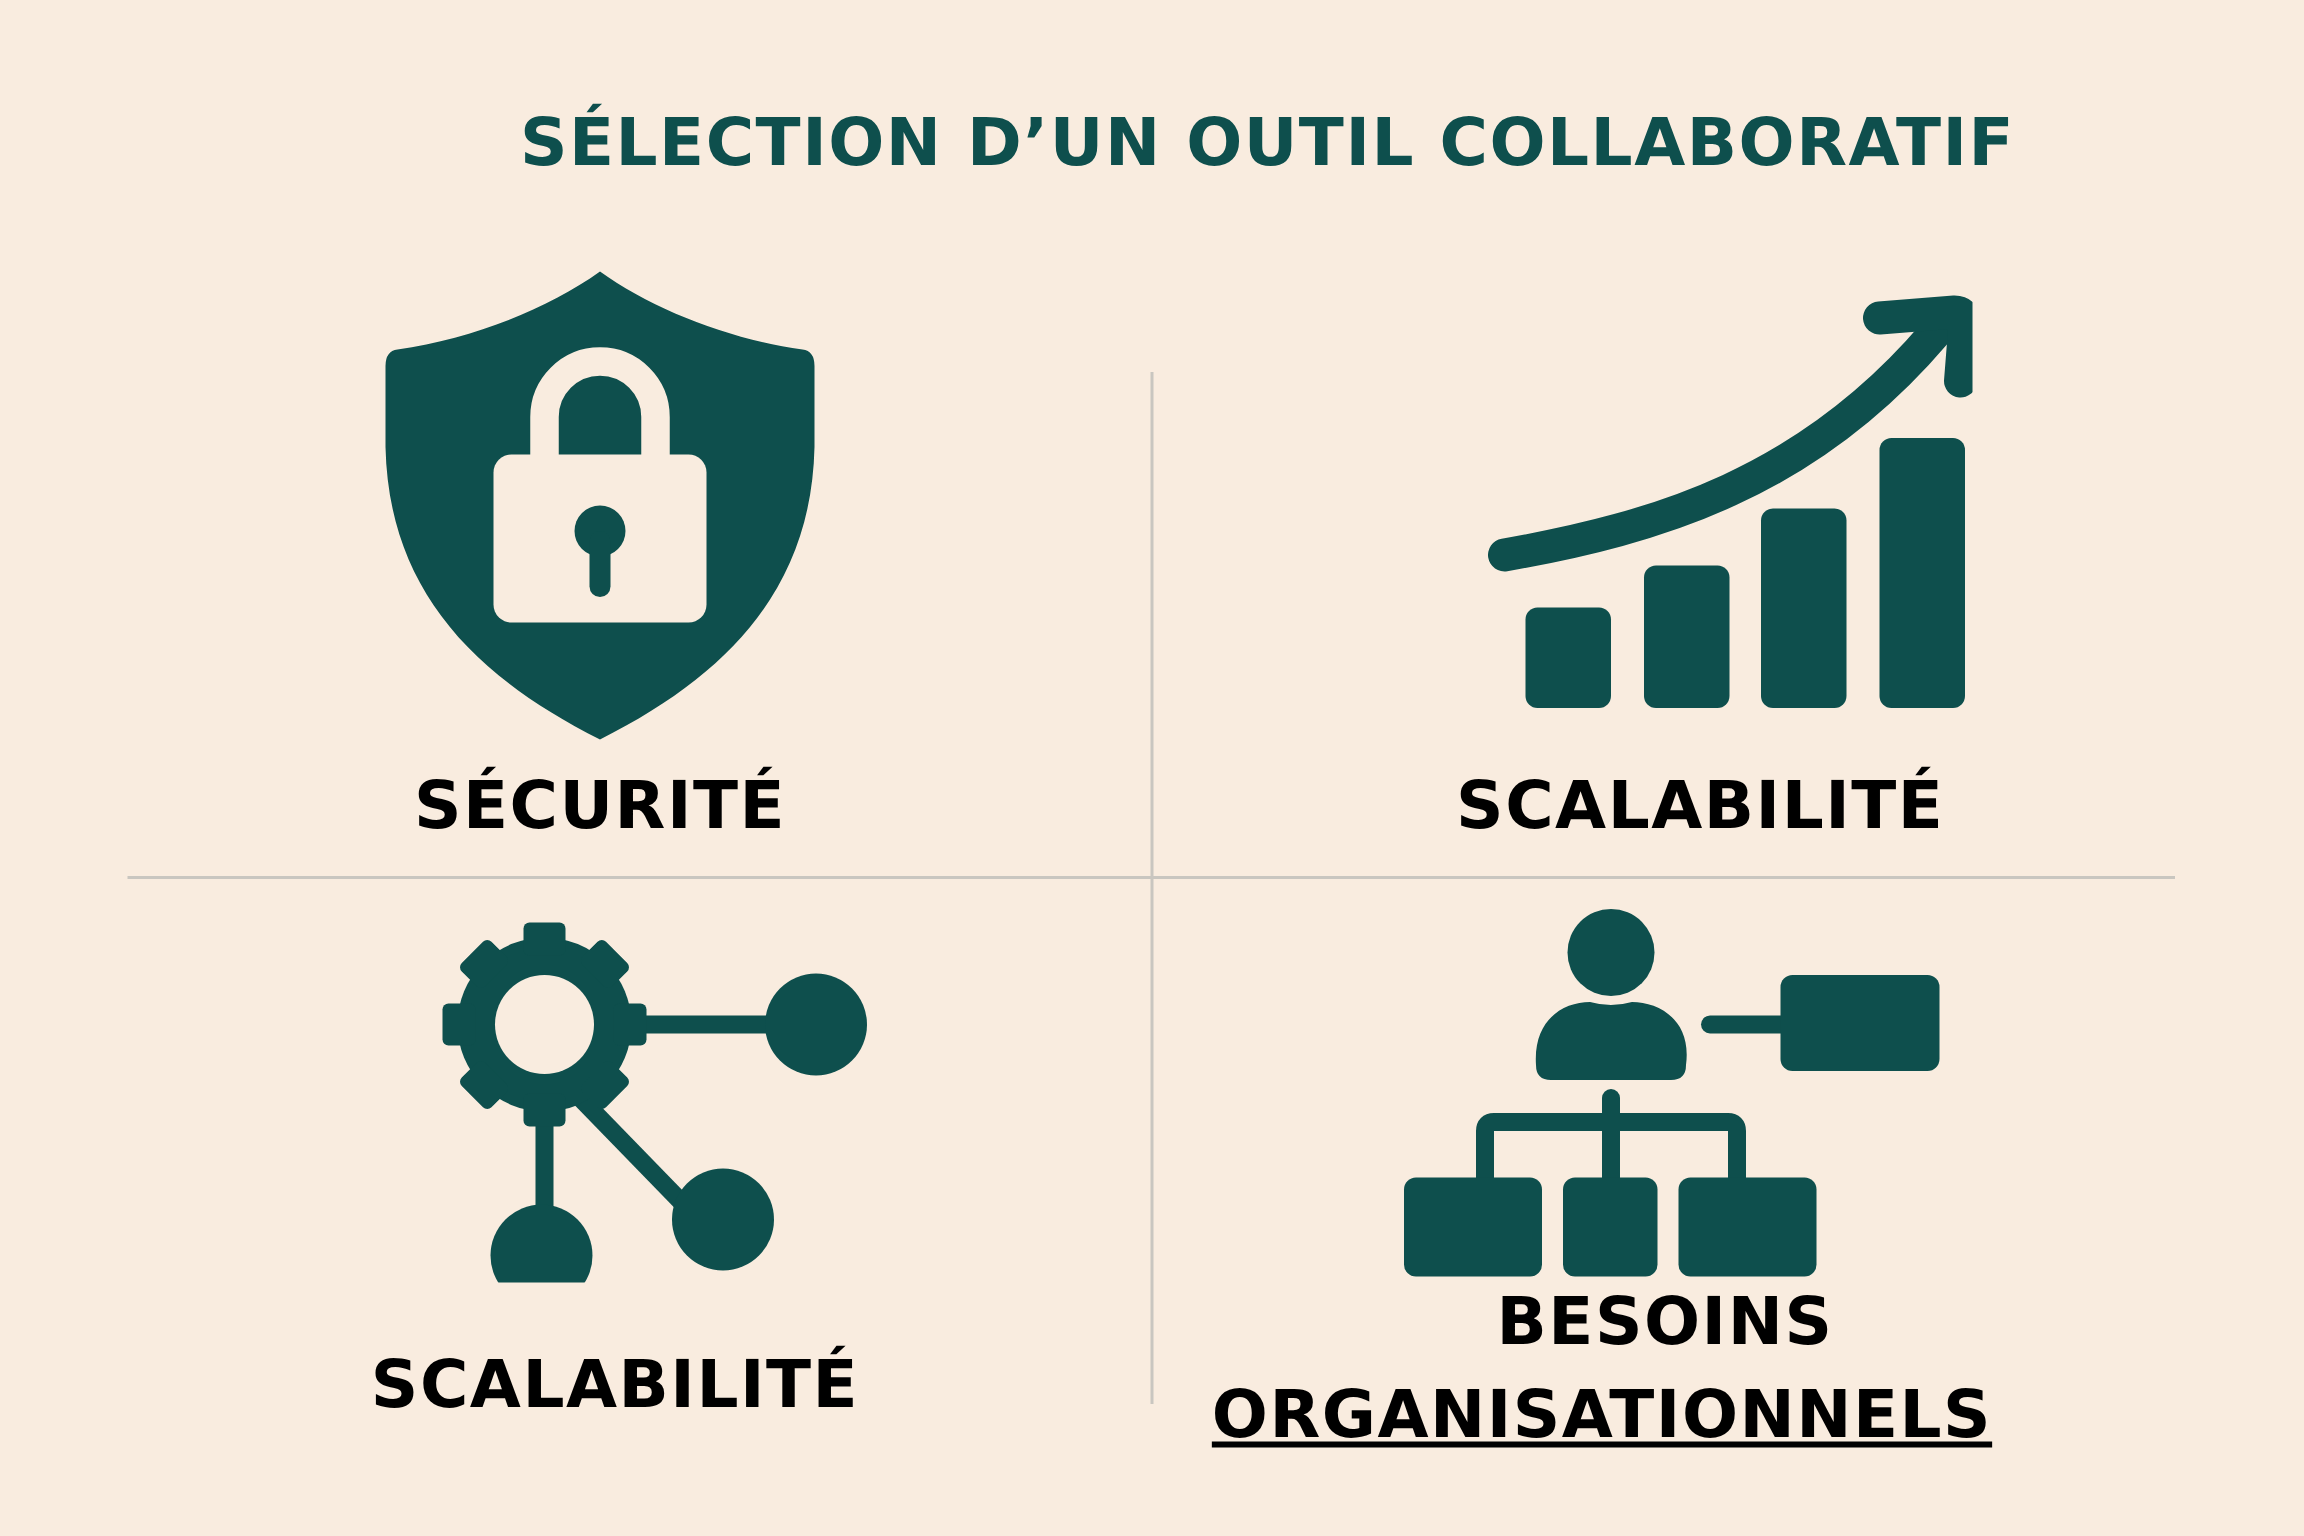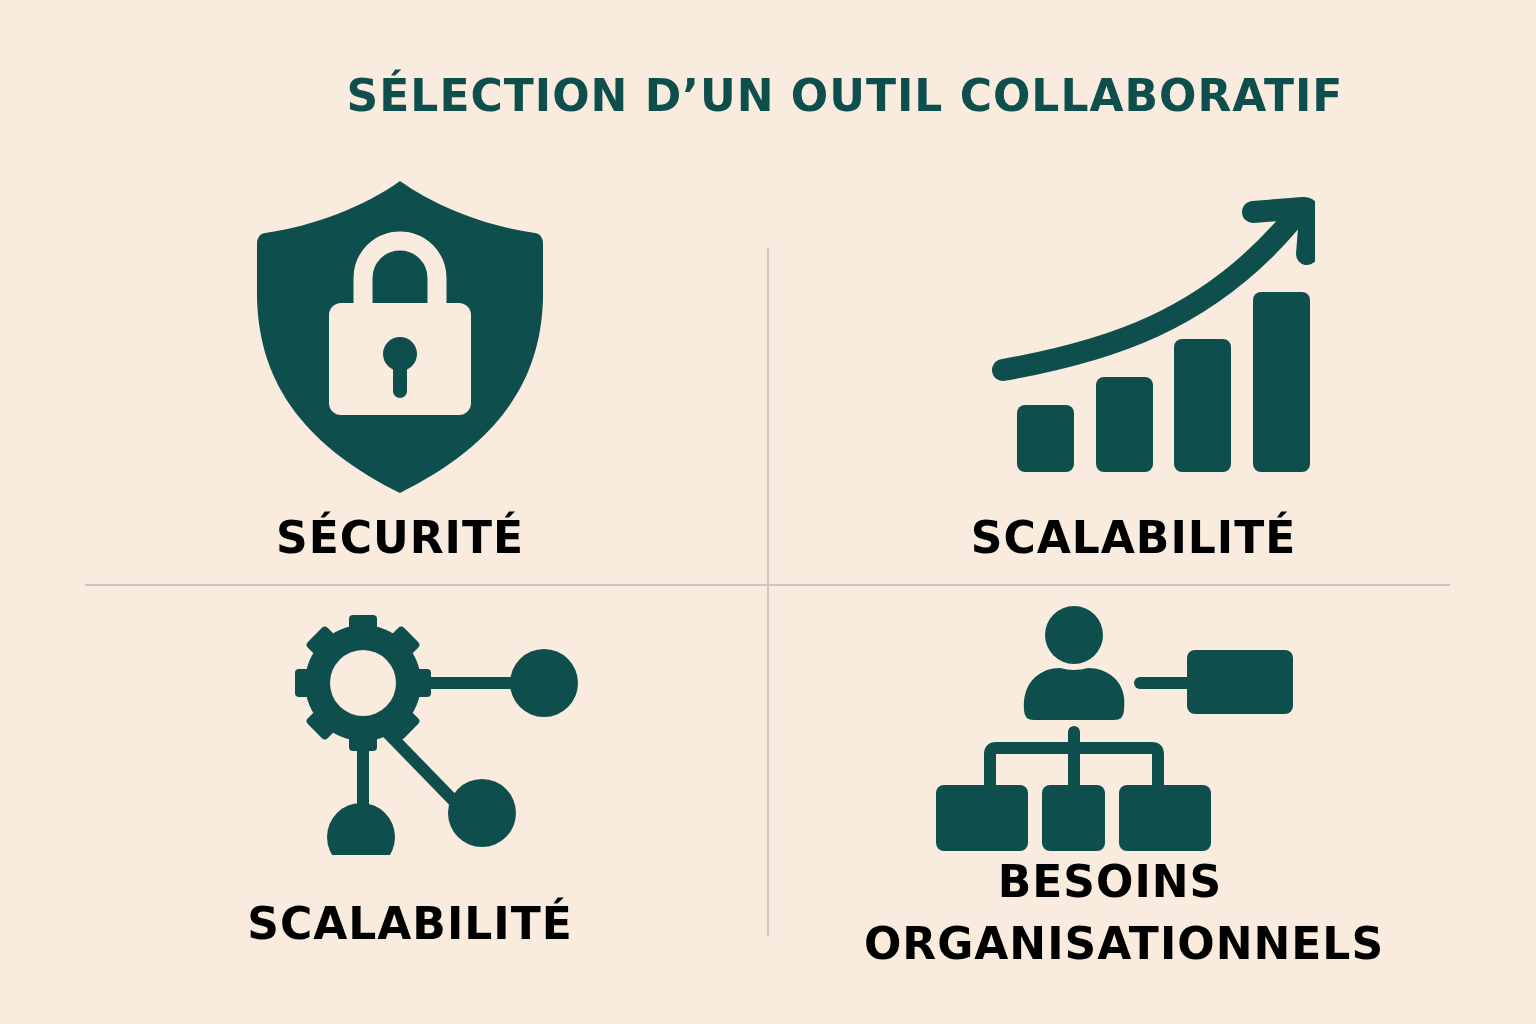--- a/index.html
+++ b/index.html
@@ -120,14 +120,14 @@
     <path d="M94 110 C 92 80, 112 68, 130 68 Q 144 72, 158 68 C 176 68, 198 80, 194 110 Q 194 120, 184 120 L 104 120 Q 94 120, 94 110 Z" fill="#0e4f4d"></path>
     <line x1="210" y1="83" x2="265" y2="83" stroke="#0e4f4d" stroke-width="12" stroke-linecap="round"></line>
     <rect x="257" y="50" width="106" height="64" rx="8" fill="#0e4f4d"></rect>
     <line x1="144" y1="132" x2="144" y2="190" stroke="#0e4f4d" stroke-width="12" stroke-linecap="round"></line>
     <path d="M60 190 L60 154 Q60 148, 66 148 L222 148 Q228 148, 228 154 L228 190" fill="none" stroke="#0e4f4d" stroke-width="12"></path>
     <rect x="6" y="185" width="92" height="66" rx="8" fill="#0e4f4d"></rect>
     <rect x="112" y="185" width="63" height="66" rx="8" fill="#0e4f4d"></rect>
     <rect x="189" y="185" width="92" height="66" rx="8" fill="#0e4f4d"></rect>
   </svg>
   <div class="label" style="left:830px; top:856px; width:560px;">BESOINS</div>
-  <div class="label" style="left:824px; top:918px; width:600px;">ORGANISATIONNELS</div>
+  <div class="label" style="left:768px; top:918px; width:600px;text-decoration:underline;">ORGANISATIONNELS</div>
 </div>
 
 </body></html>

